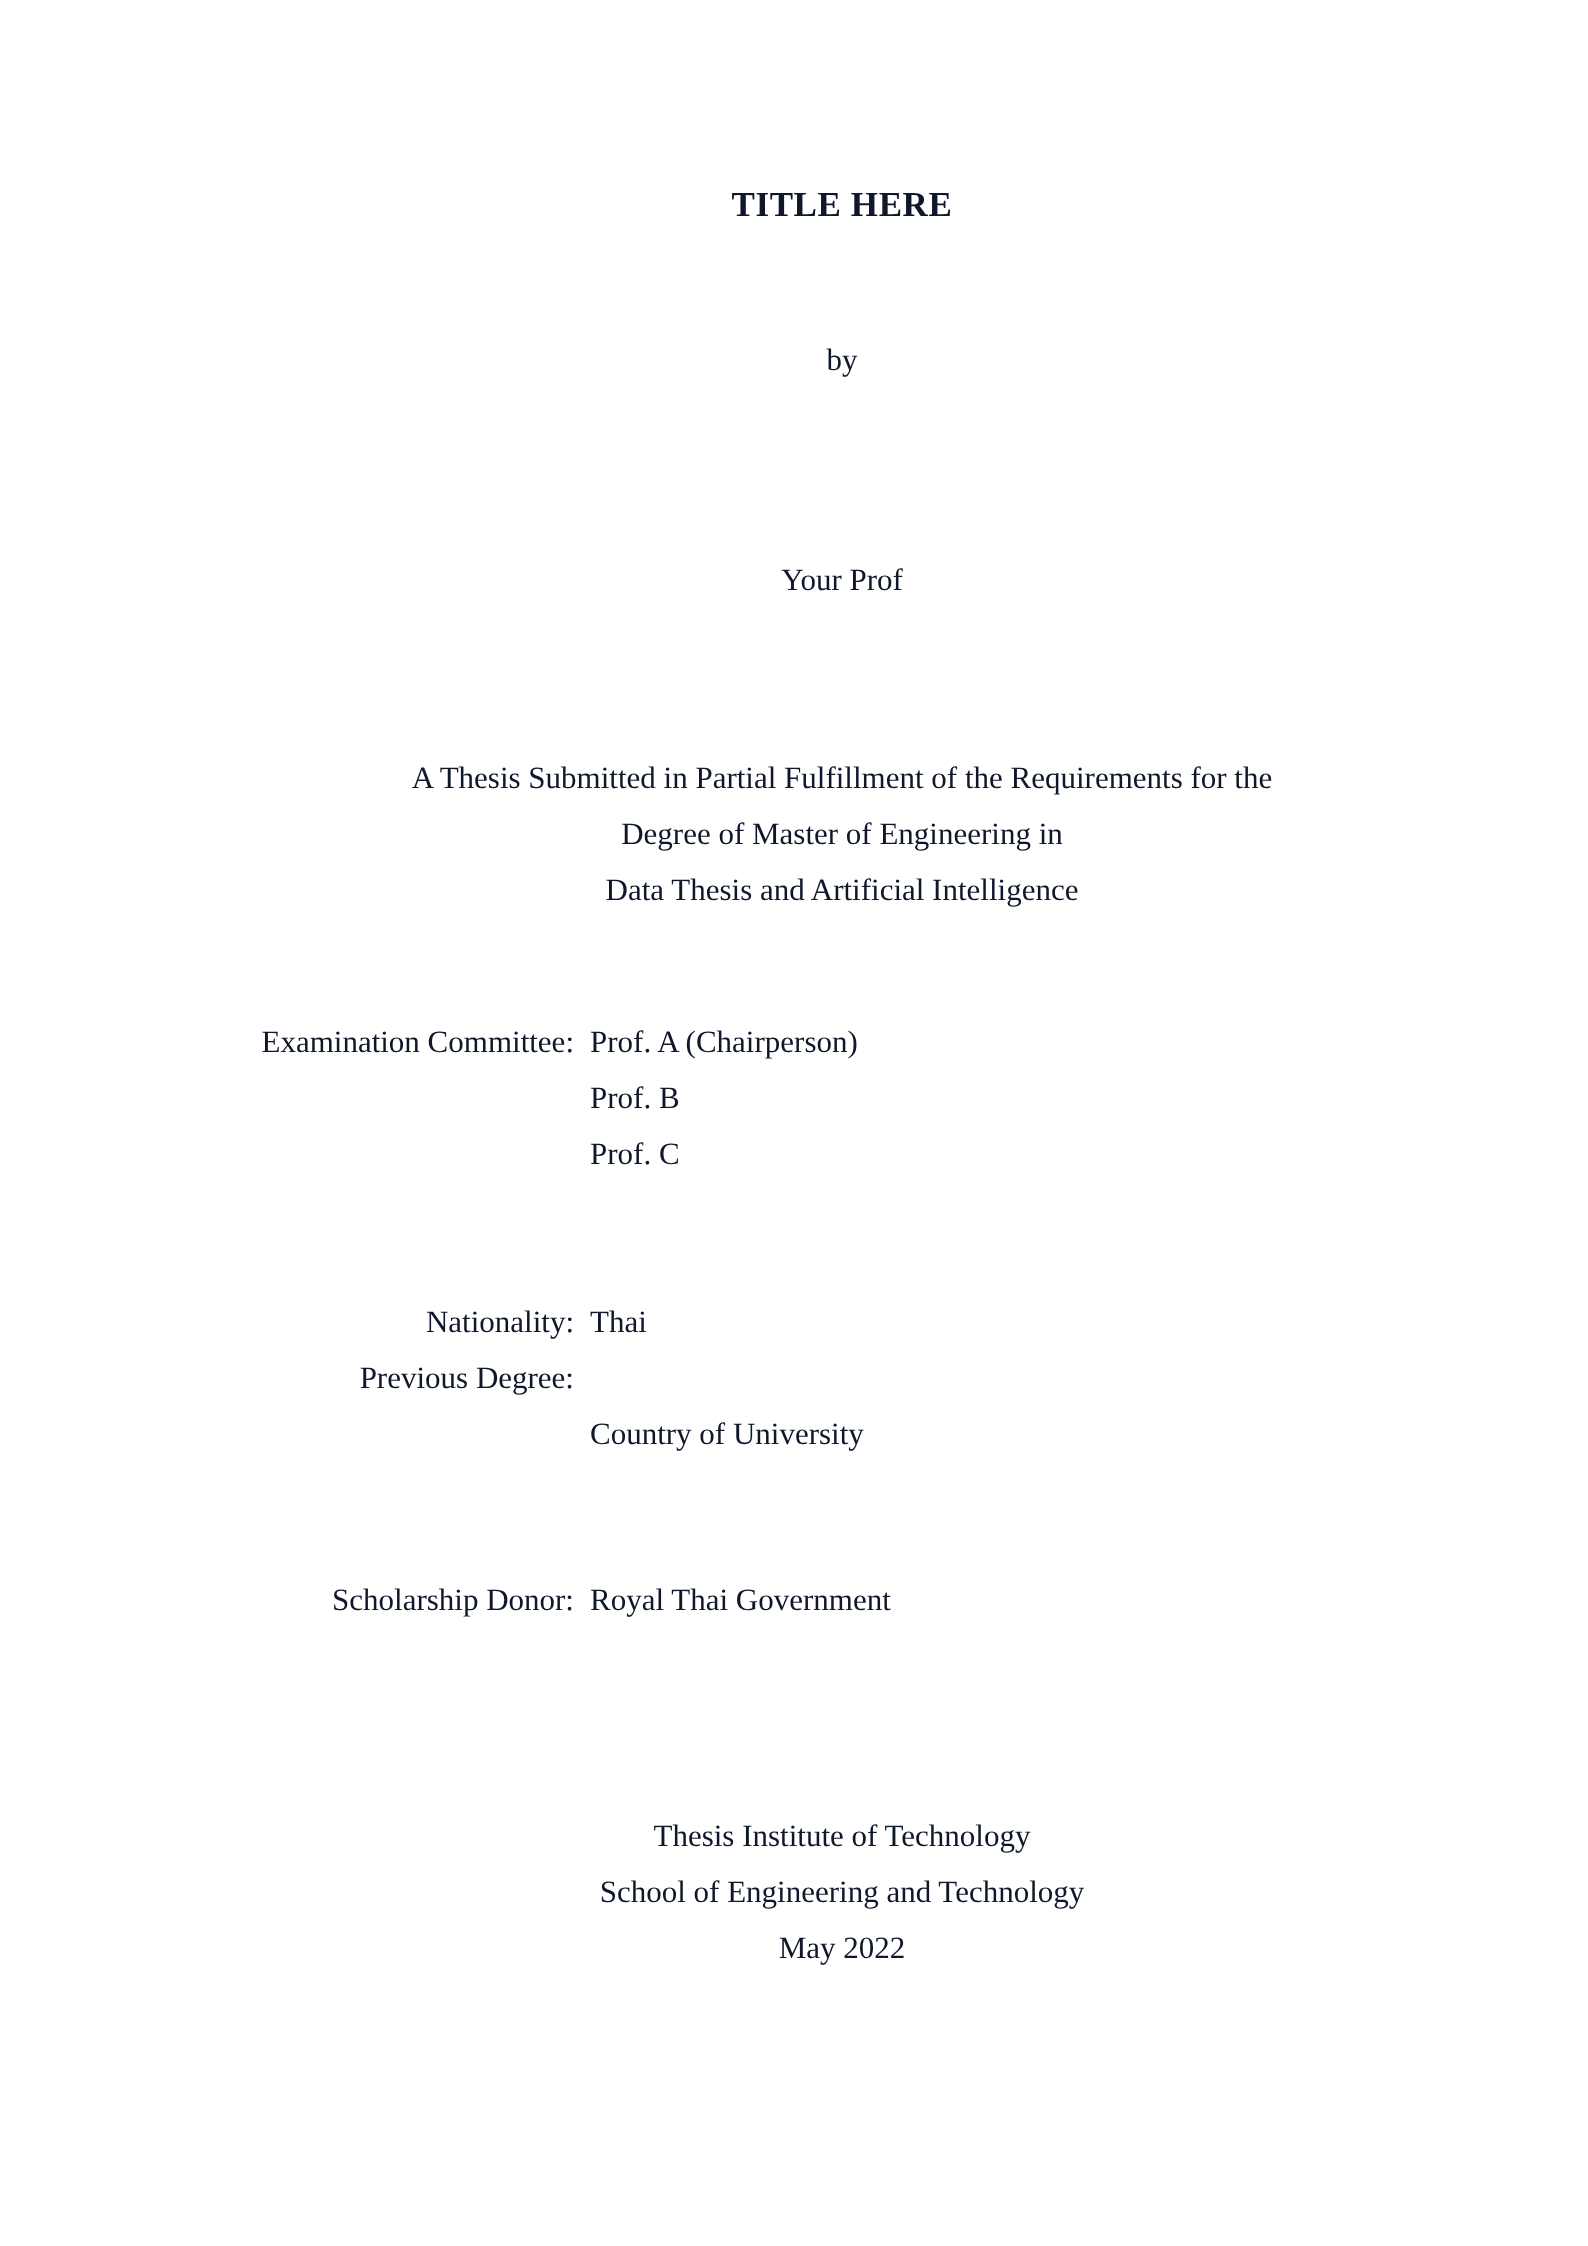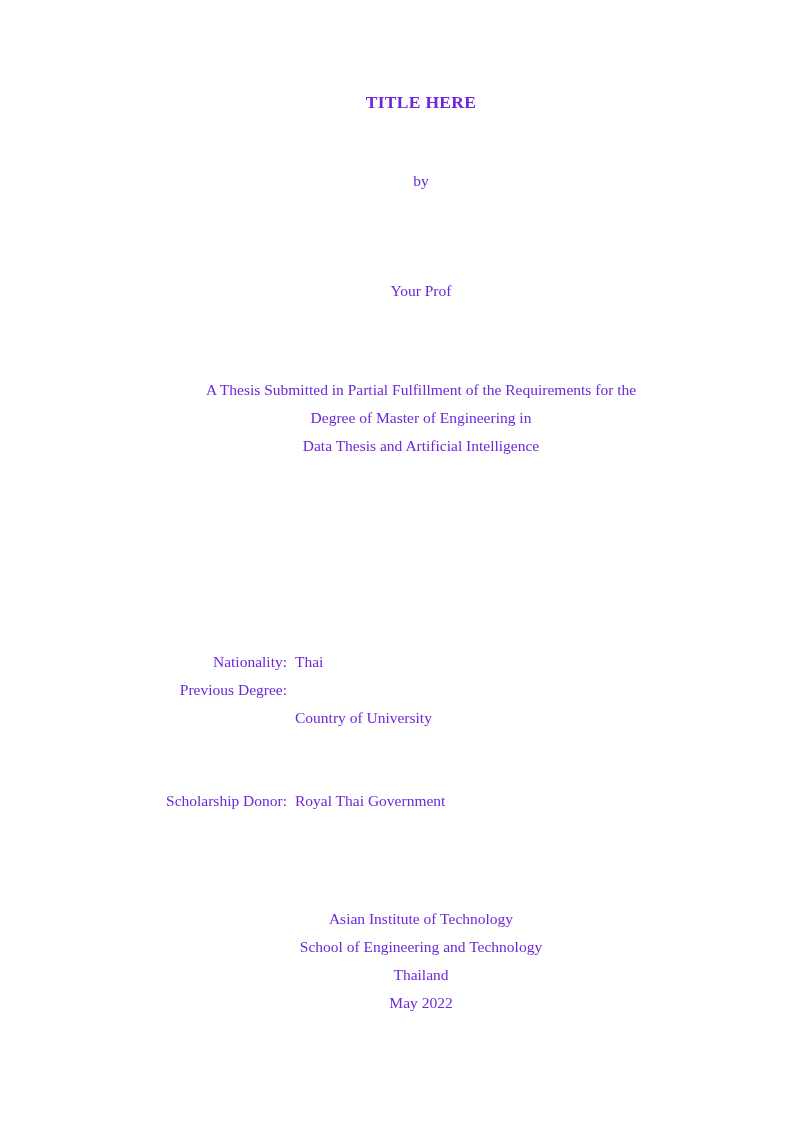--- a/index.html
+++ b/index.html
@@ -8,21 +8,21 @@
     background: #ffffff;
   }
   .page {
     position: relative;
     width: 794px;
     height: 1123px;
     margin: 0 auto;
     background: #ffffff;
     font-family: "Liberation Serif", "DejaVu Serif", serif;
     font-size: 15.5px;
-    color: #6d28d9;
+    color: #0f172a;
     overflow: hidden;
   }
   .content {
     position: absolute;
     left: 48px;
     width: 746px;
   }
   .centered {
     text-align: center;
     line-height: 28px;
@@ -63,39 +63,48 @@
   <div class="content centered" style="top: 277px;">
     <div>Your Prof</div>
   </div>
 
   <div class="content centered" style="top: 376px;">
     <div>A Thesis Submitted in Partial Fulfillment of the Requirements for the</div>
     <div>Degree of Master of Engineering in</div>
     <div>Data Thesis and Artificial Intelligence</div>
   </div>
 
+  <div class="content" style="top: 508px;">
+    <div class="label-value-grid">
+      <div class="label-cell">Examination Committee:</div>
+      <div class="value-cell">Prof. A (Chairperson)</div>
+      <div class="label-cell"></div>
+      <div class="value-cell">Prof. B</div>
+      <div class="label-cell"></div>
+      <div class="value-cell">Prof. C</div>
+    </div>
+  </div>
 
   <div class="content" style="top: 648px;">
     <div class="label-value-grid">
       <div class="label-cell">Nationality:</div>
       <div class="value-cell">Thai</div>
       <div class="label-cell">Previous Degree:</div>
       <div class="label-cell"></div>
       <div class="label-cell"></div>
       <div class="value-cell">Country of University</div>
     </div>
   </div>
 
   <div class="content" style="top: 787px;">
     <div class="label-value-grid">
       <div class="label-cell">Scholarship Donor:</div>
       <div class="value-cell">Royal Thai Government</div>
     </div>
   </div>
 
   <div class="content centered" style="top: 905px;">
-    <div>Asian Institute of Technology</div>
+    <div>Thesis Institute of Technology</div>
     <div>School of Engineering and Technology</div>
-    <div>Thailand</div>
     <div>May 2022</div>
   </div>
 
 </div>
 
 </body></html>

